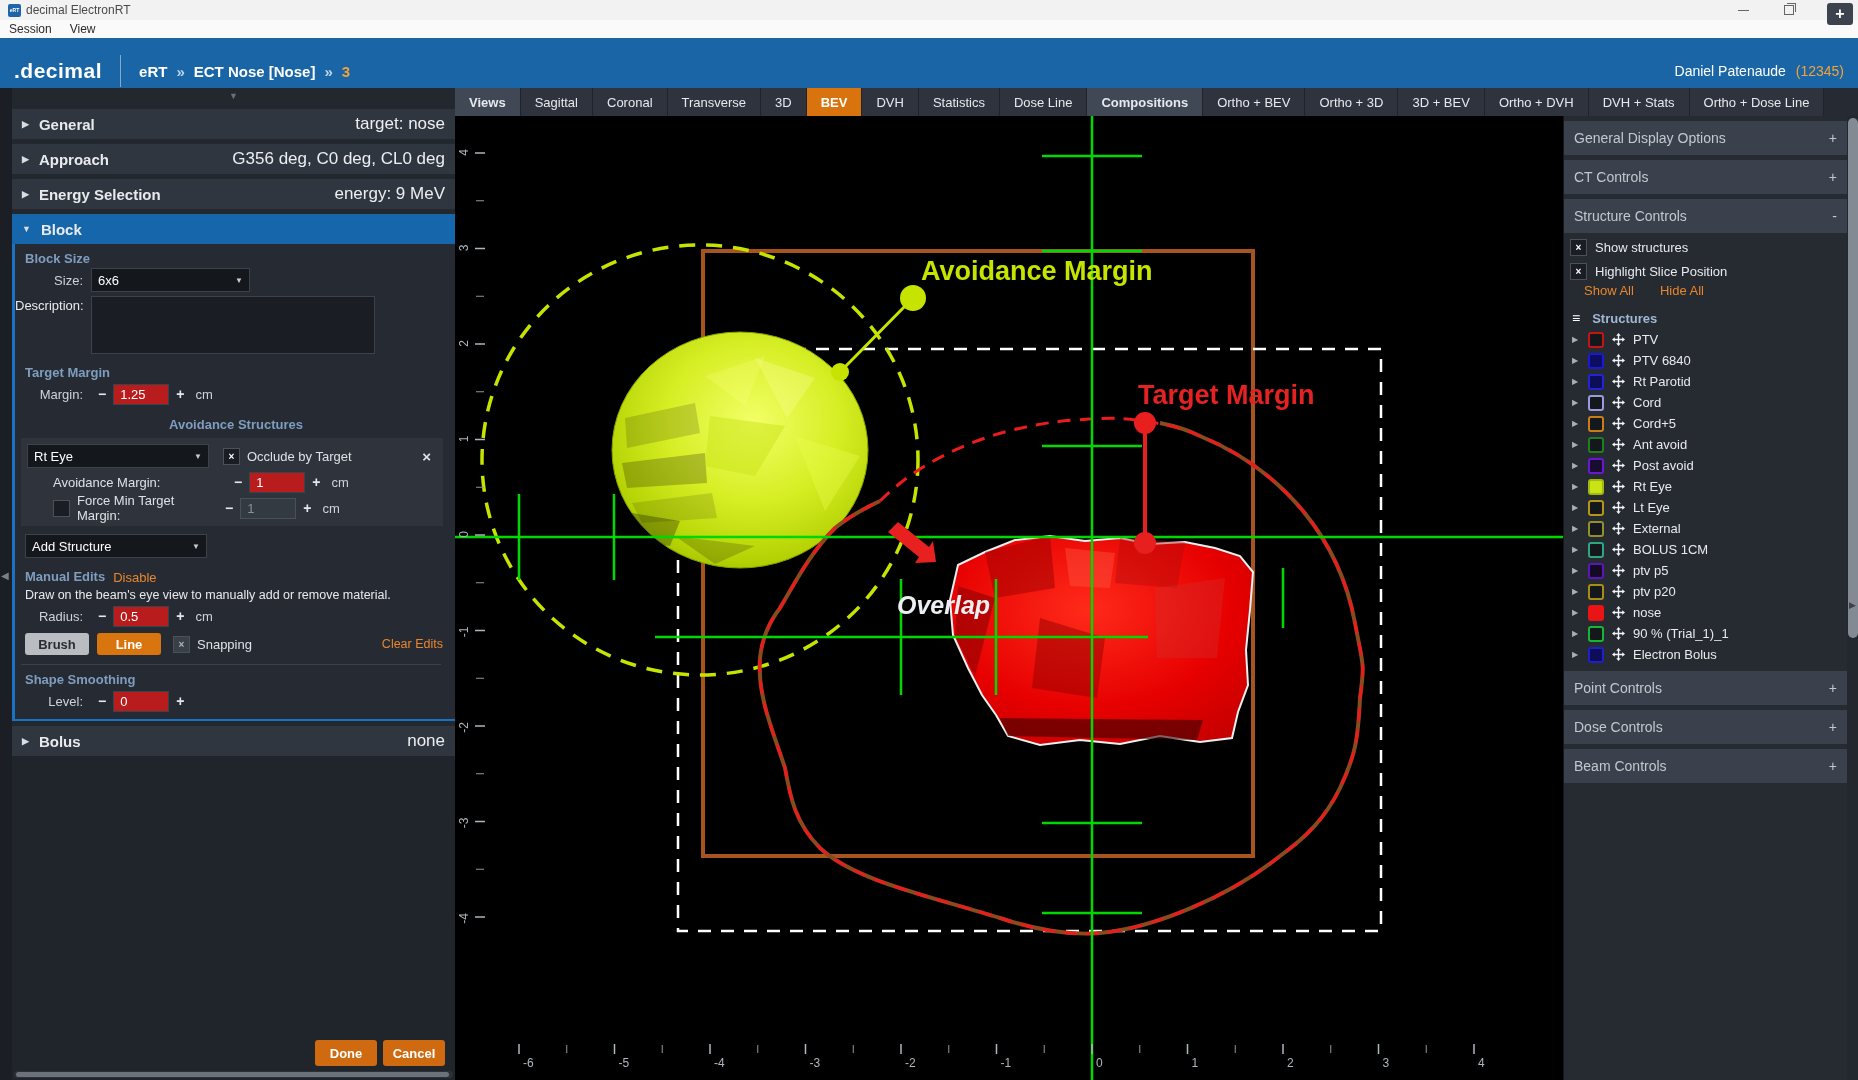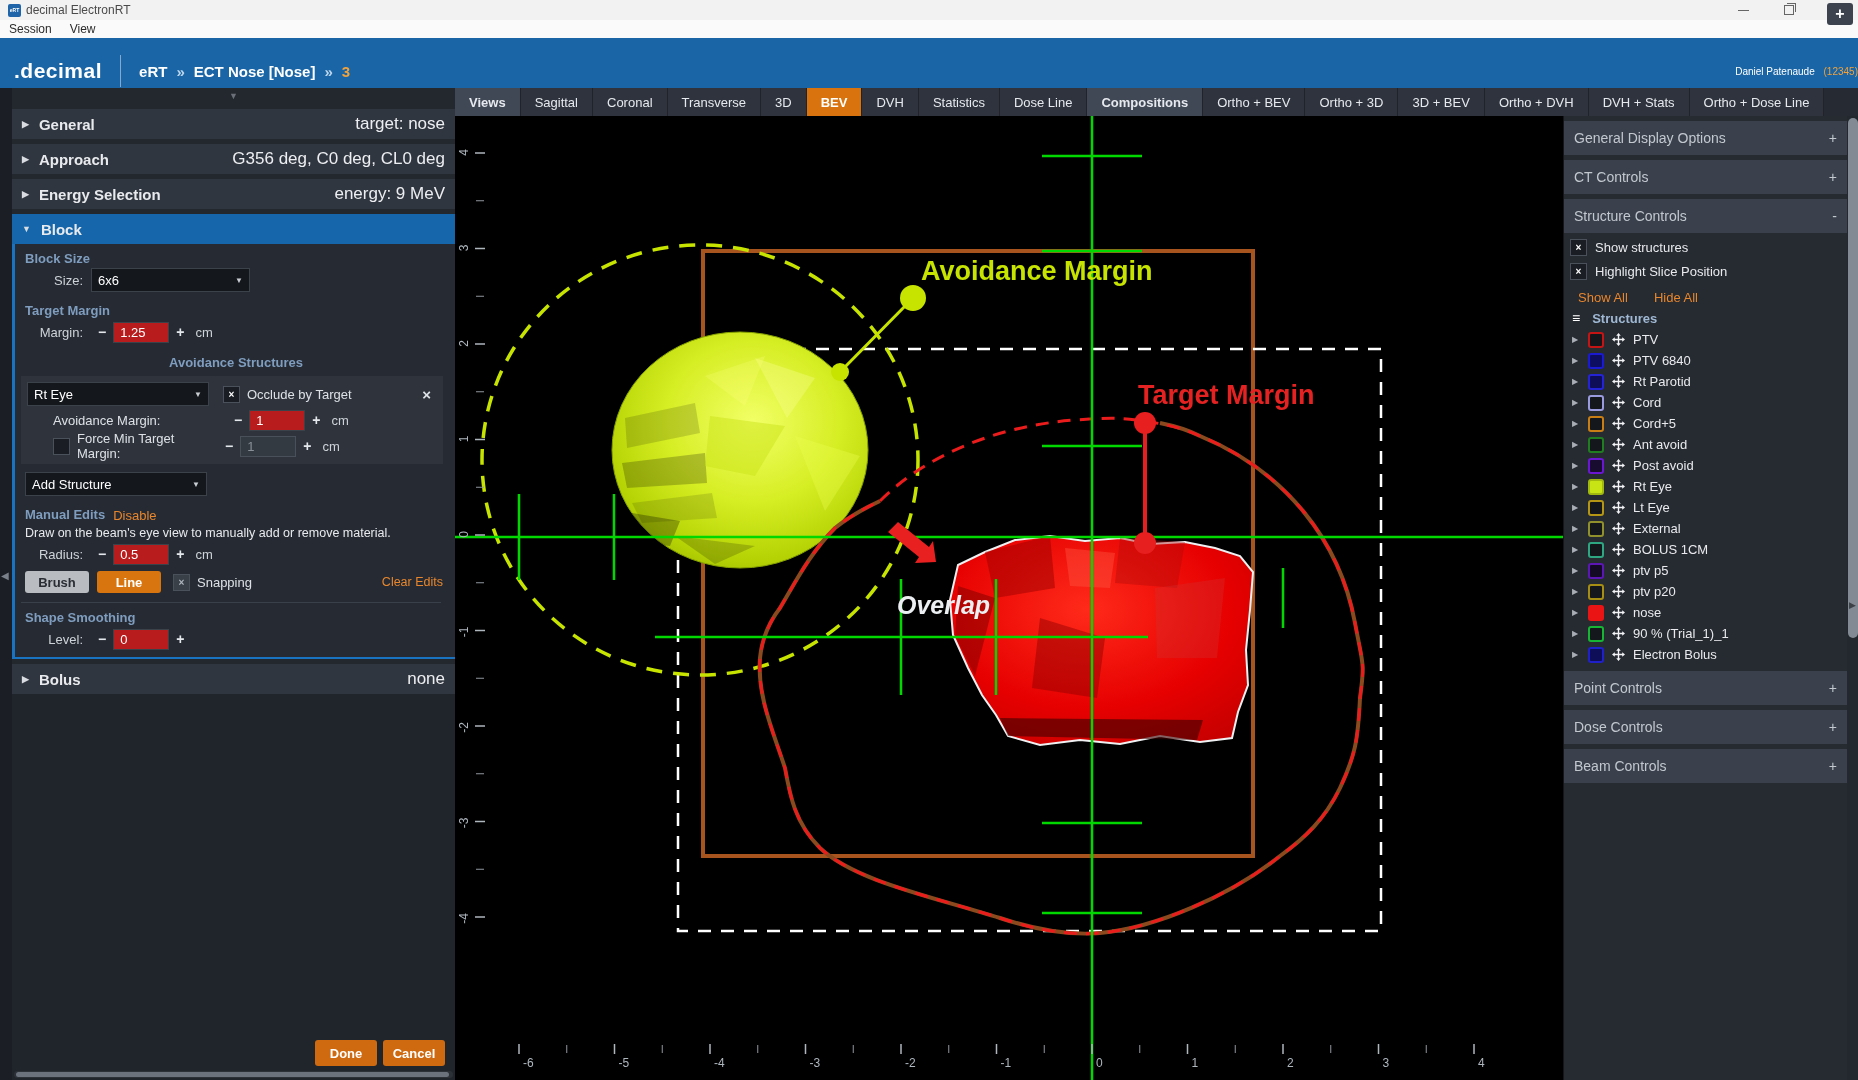--- a/index.html
+++ b/index.html
@@ -20,21 +20,21 @@
   .menubar{position:absolute;left:0;top:20px;width:1858px;height:18px;background:#fafafa;
            display:flex;align-items:center;font-size:12px;color:#2b2b2b;border-bottom:1px solid #e6e6e6;}
   .menu-item{padding:0 9px;}
   .bluebar{position:absolute;left:0;top:38px;width:1858px;height:66px;background:#1a65a6;
            display:flex;align-items:center;color:#fff;}
   .logo{font-size:21px;font-weight:bold;letter-spacing:.5px;padding:0 18px 0 14px;}
   .bluebar .divider{width:1px;height:32px;background:rgba(255,255,255,.45);}
   .crumbs{margin-left:18px;font-size:15px;font-weight:bold;display:flex;align-items:center;}
   .crumb-sep{color:#bcd6ec;margin:0 9px;font-weight:bold;}
   .crumb-last{color:#f2a23b;}
-  .userbox{margin-left:auto;font-size:10px;}
+  .userbox{margin-left:auto;padding-right:14px;font-size:14px;}
   .user-id{color:#f2a23b;margin-left:6px;}
   
   .left-strip{position:absolute;left:0;top:88px;width:12px;height:992px;background:#1b1e24;}
   .collapse-left{position:absolute;left:1px;top:482px;color:#79808a;font-size:10px;}
   .left-panel{position:absolute;left:12px;top:88px;width:443px;height:992px;background:#23272e;
               display:flex;flex-direction:column;color:#e8eaed;font-size:13px;}
   .lp-handle{height:16px;display:flex;align-items:center;justify-content:center;color:#6a7078;
              font-size:9px;background:#23272e;}
   .lp-title{height:28px;line-height:28px;padding-left:14px;color:#e8952f;font-weight:bold;
             font-size:15px;background:#262a31;border-bottom:1px solid #1b1e24;}
@@ -94,21 +94,21 @@
   
   .right-panel{position:absolute;left:1563px;top:116px;width:295px;height:964px;background:#262a31;
                color:#e8eaed;font-size:13px;border-left:1px solid #14161a;}
   .rp-content{position:absolute;left:0;top:0;width:283px;}
   .rp-header{height:30px;margin-top:3px;background:#4e5560;display:flex;align-items:center;
              padding-left:10px;font-weight:bold;font-size:14px;color:#fff;}
   .rp-group{height:34px;margin-top:5px;background:#3a414c;display:flex;align-items:center;
             padding:0 10px;color:#c3c8cf;font-size:14px;}
   .rp-group .tog{margin-left:auto;font-size:14px;}
   .rp-checkrow{display:flex;align-items:center;height:20px;padding-left:6px;margin-top:4px;gap:8px;}
-  .rp-links{display:flex;height:22px;align-items:flex-end;padding-left:14px;gap:26px;margin-top:2px;}
+  .rp-links{display:flex;height:22px;align-items:flex-start;padding-left:20px;gap:26px;margin-top:2px;}
   .rp-structs-hdr{display:flex;align-items:center;height:22px;padding-left:8px;gap:12px;margin-top:2px;}
   .rp-structs-hdr .ttl{color:#9fb8d4;font-weight:bold;}
   .struct-row{display:flex;align-items:center;height:21px;padding-left:8px;gap:8px;}
   .struct-row .caret{color:#a9aeb6;font-size:8px;width:8px;}
   .swatch{width:12px;height:12px;border-radius:3px;border:2px solid #888;background:#14171c;}
   .rp-scroll{position:absolute;right:0;top:0;width:12px;height:964px;background:#23272e;}
   .rp-scroll .thumb{position:absolute;left:1px;top:2px;width:10px;height:520px;background:#848a94;border-radius:5px;}
   .rp-scroll .arrow{position:absolute;left:2px;top:484px;color:#3c4148;font-size:9px;}
   .hamb{color:#fff;font-size:14px;font-weight:bold;}
 </style>
@@ -184,20 +184,24 @@
     </div>
 
     <div class="block-body">
       <div class="grp-label">Block Size</div>
       <div class="row">
         <span class="lbl">Size:</span>
         <div class="select" style="width:145px;">
           <span>6x6</span>
           <span class="caret">▼</span>
         </div>
+      </div>
+      <div class="desc-row">
+        <span class="lbl" style="width:76px;padding-top:2px;">Description:</span>
+        <div class="textarea"></div>
       </div>
       <div class="grp-label" style="margin-top:10px;">Target Margin</div>
       <div class="row">
         <span class="lbl">Margin:</span>
         <div class="stepper">
           <span class="st-btn">−</span>
           <div class="st-input">1.25</div>
           <span class="st-btn">+</span>
           <span class="st-unit">cm</span>
         </div>

